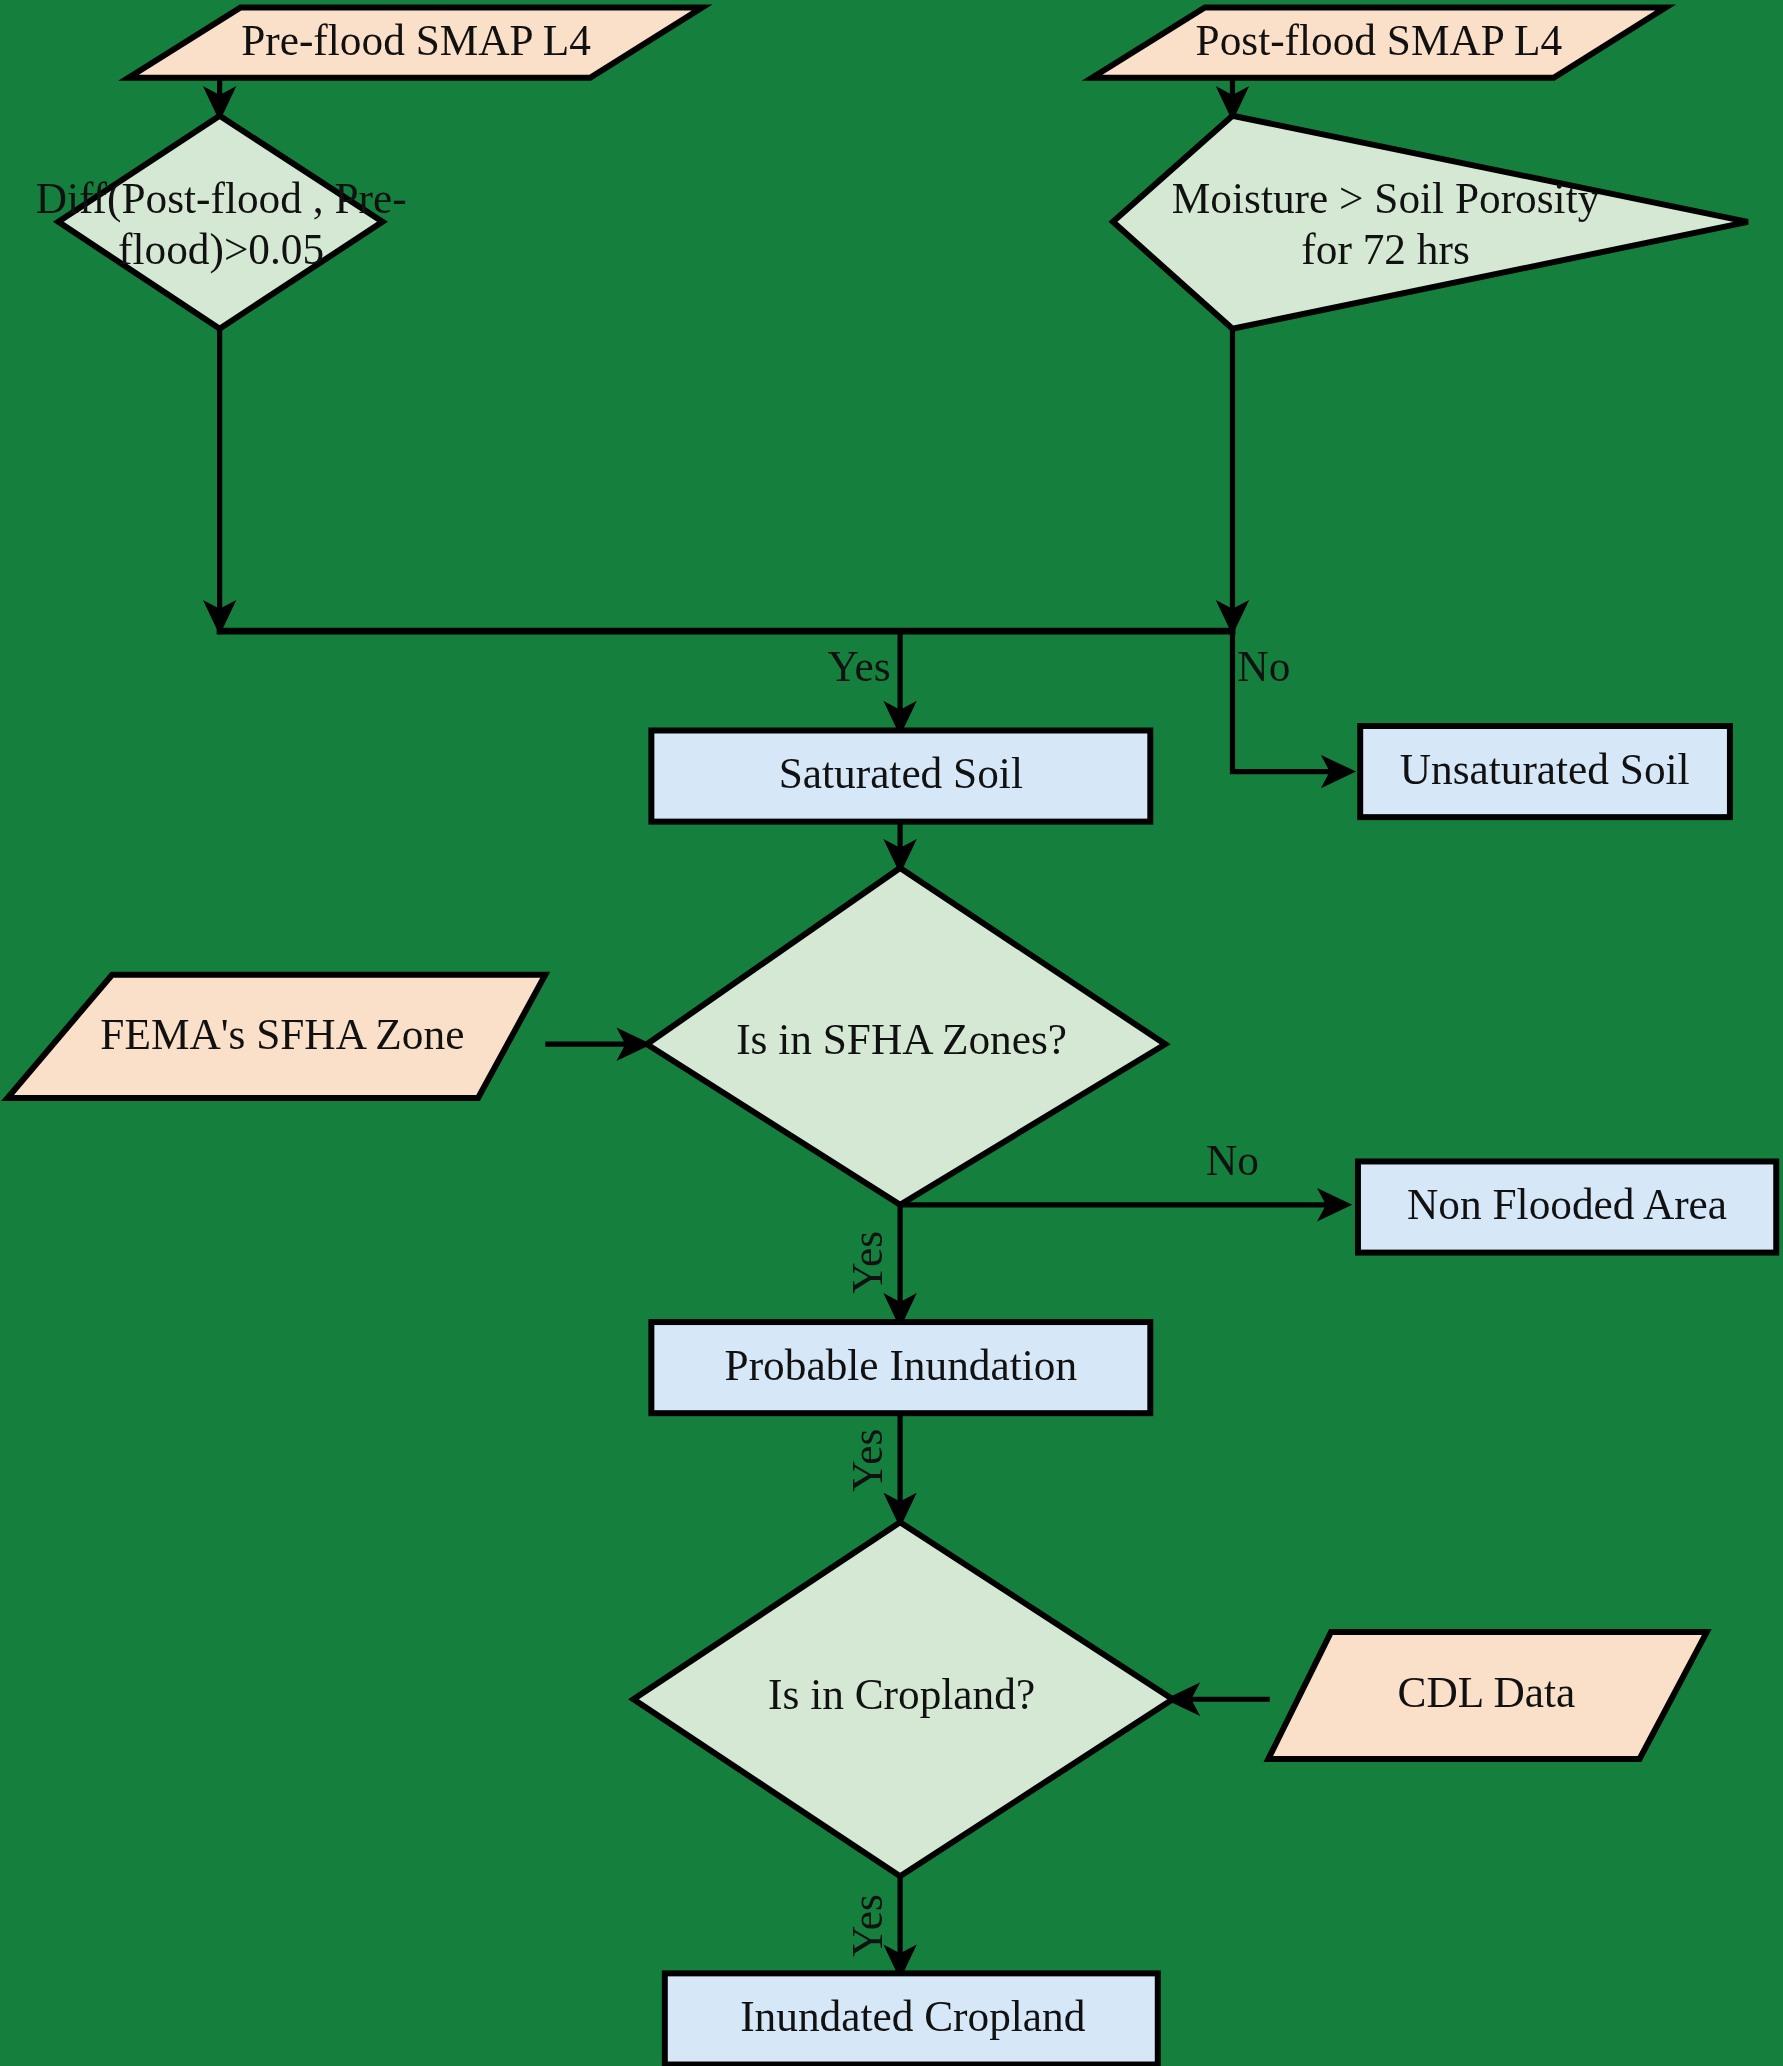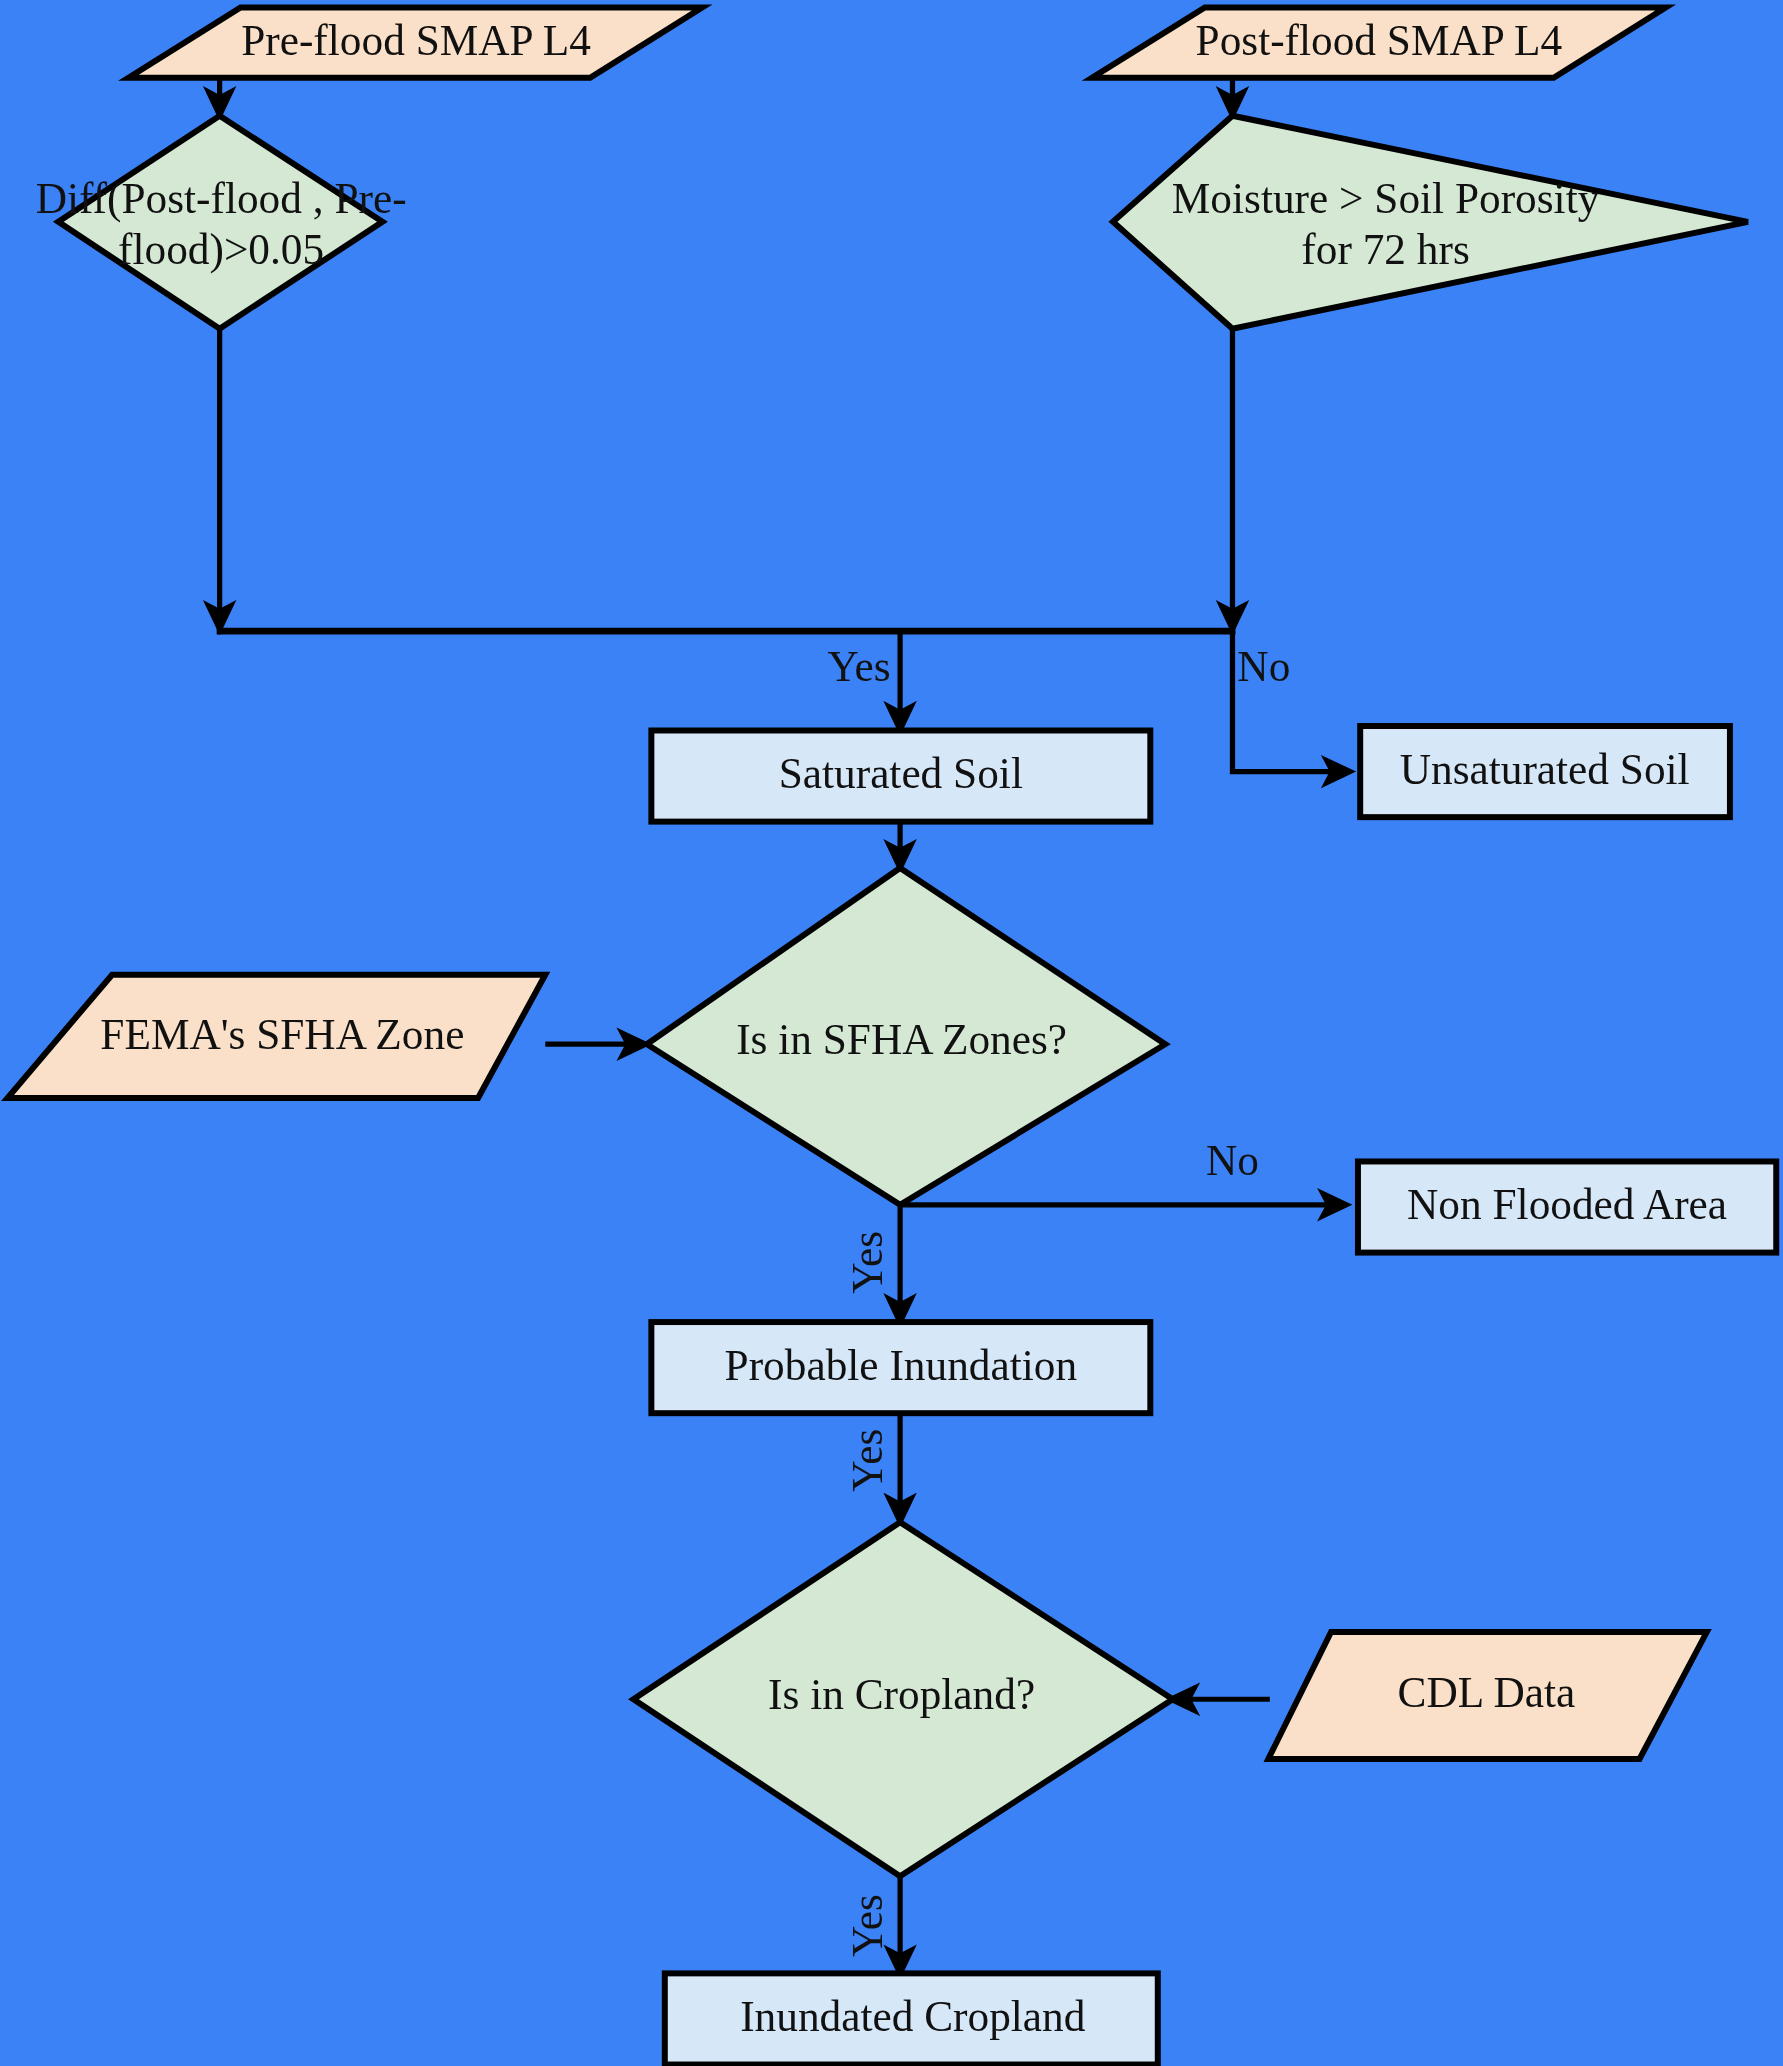--- a/index.html
+++ b/index.html
@@ -8,21 +8,21 @@
     padding: 0;
     background: #ffffff;
   }
   body {
     font-family: "Liberation Serif", "DejaVu Serif", serif;
   }
   #flow-root {
     position: relative;
     width: 1783px;
     height: 2066px;
-    background: #3b82f6;
+    background: #15803d;
     overflow: hidden;
   }
   svg#flow-svg {
     display: block;
     width: 1783px;
     height: 2066px;
   }
   .shape-outline {
     stroke: #000000;
     stroke-width: 8;

